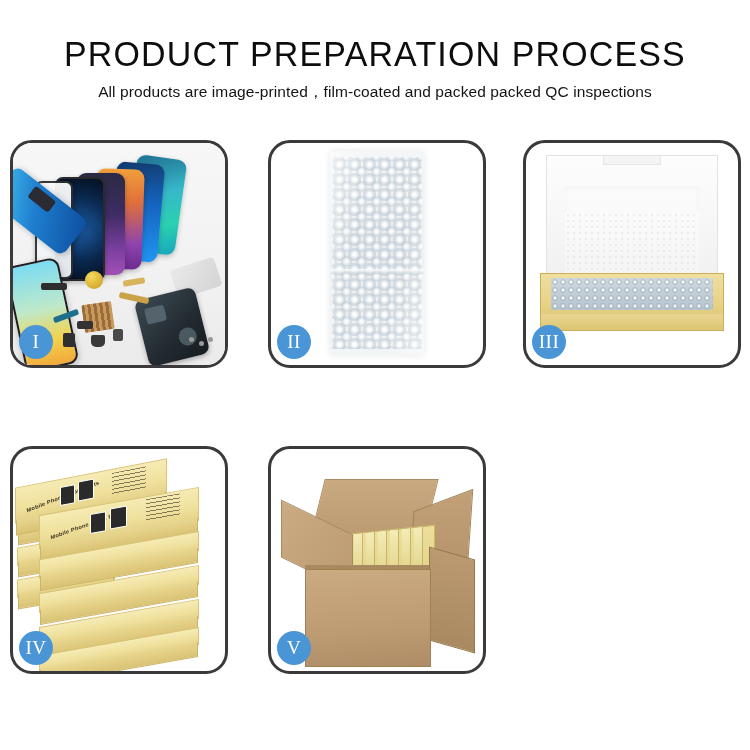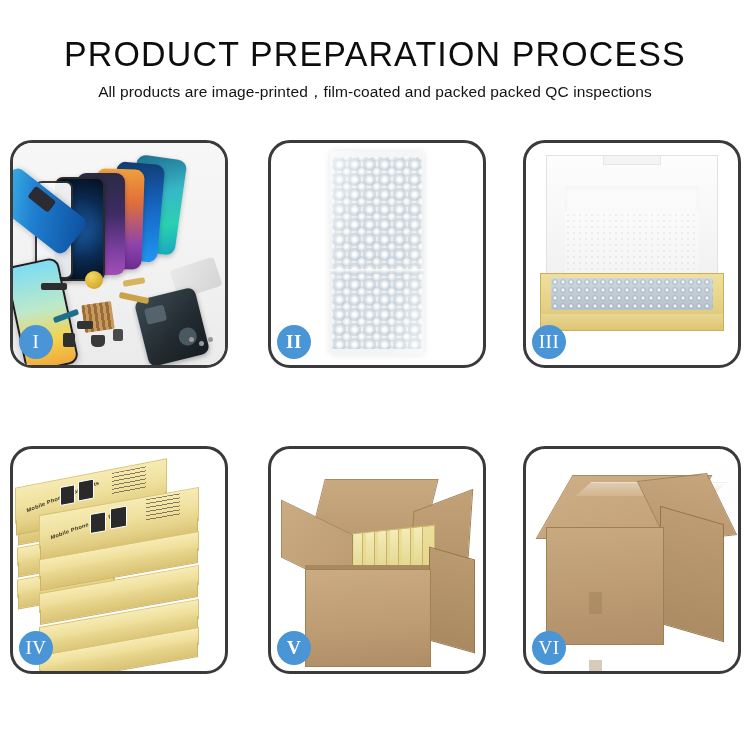--- a/index.html
+++ b/index.html
@@ -54,21 +54,21 @@
     position: absolute;
     width: 218px;
     height: 228px;
     border: 3.5px solid #3a3a3c;
     border-radius: 22px;
     background: #ffffff;
     overflow: hidden;
     box-sizing: border-box;
   }
   .p-c0 { left: 10px; }
-  .p-c1 { left: 268px; font-weight: bold; }
+  .p-c1 { left: 268px; }
   .p-c2 { left: 523px; border-radius: 22px; }
   .p-r0 { top: 4px; }
   .p-r1 { top: 310px; }
 
   .stage {
     position: absolute;
     inset: 0;
     overflow: hidden;
   }
 
@@ -503,31 +503,14 @@
         </div>
         <div class="flapL"></div>
         <div class="bodyVtopedge"></div>
         <div class="bodyVside"></div>
         <div class="bodyV"></div>
       </div>
     </div>
     <div class="badge">V</div>
   </div>
 
-  <div class="panel p-r1 p-c2">
-    <div class="stage">
-      <div class="cartonVI">
-        <div class="cvWrap"></div>
-        <div class="cvTop">
-          <div class="cvTape"></div>
-        </div>
-        <div class="cvTop2"></div>
-        <div class="cvSide"></div>
-        <div class="cvFront">
-          <div class="cvMark1"></div>
-          <div class="cvMark2"></div>
-        </div>
-      </div>
-    </div>
-    <div class="badge">VI</div>
-  </div>
 
 </div>
 
 </body></html>

